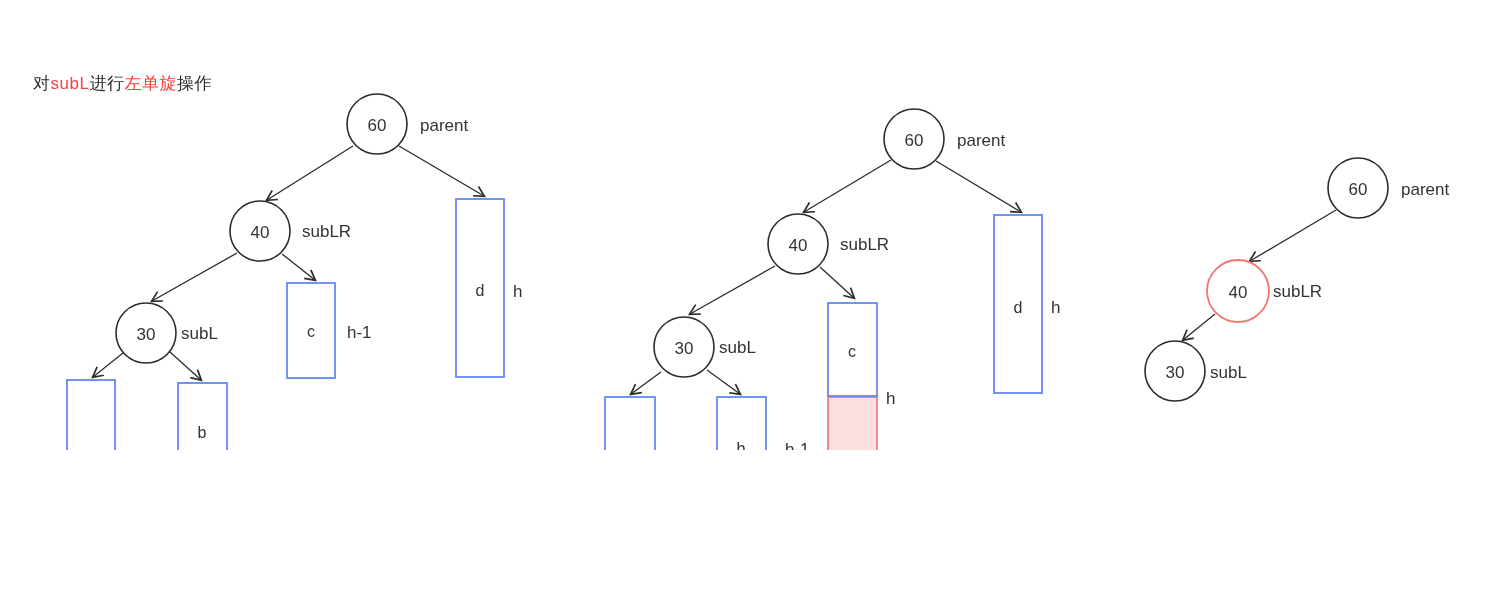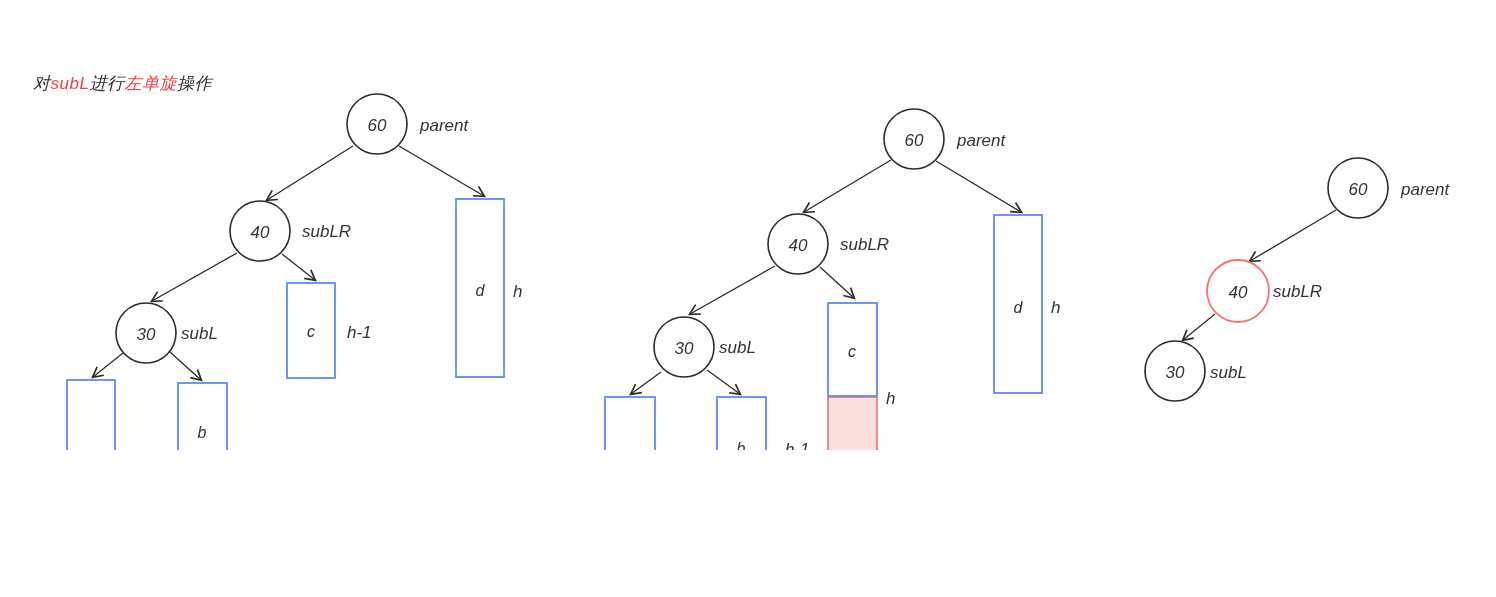--- a/index.html
+++ b/index.html
@@ -1,21 +1,21 @@
 <!DOCTYPE html>
 <html style="--blue: #6389ef; --red: #e96a6a; --pink: #fbdede; --redcircle: #f4756d; --titlered: #fa3e3e; --ink: #2b2b2b; --text: #333333;"><head>
 <meta charset="utf-8">
 <style>
   :root{
     --blue:#6389ef; --red:#e96a6a; --pink:#fbdede;
     --redcircle:#f4756d; --titlered:#fa3e3e; --ink:#2b2b2b; --text:#333333;
   }
   html,body{margin:0;padding:0;background:#ffffff;}
   .stage{position:relative;width:1496px;height:450px;background:#fff;overflow:hidden;
-         font-family:"Liberation Sans","DejaVu Sans",sans-serif;font-style:italic;}
+         font-family:"Liberation Sans","DejaVu Sans",sans-serif;}
   .title{position:absolute;left:33px;top:72px;font-size:17px;color:var(--ink);
          letter-spacing:.5px;white-space:nowrap;}
   .title .hl{color:var(--titlered);}
   svg{position:absolute;left:0;top:0;}
   .node-circle{fill:#ffffff;stroke:var(--ink);stroke-width:1.6;}
   .node-circle.red{stroke:var(--redcircle);stroke-width:1.8;}
   .node-value{fill:var(--text);font-size:17px;text-anchor:middle;dominant-baseline:central;}
   .side-label{fill:var(--text);font-size:17px;text-anchor:start;dominant-baseline:central;}
   .rect-blue{fill:#ffffff;stroke:var(--blue);stroke-width:1.8;}
   .rect-pink{fill:var(--pink);stroke:var(--red);stroke-width:1.5;}

